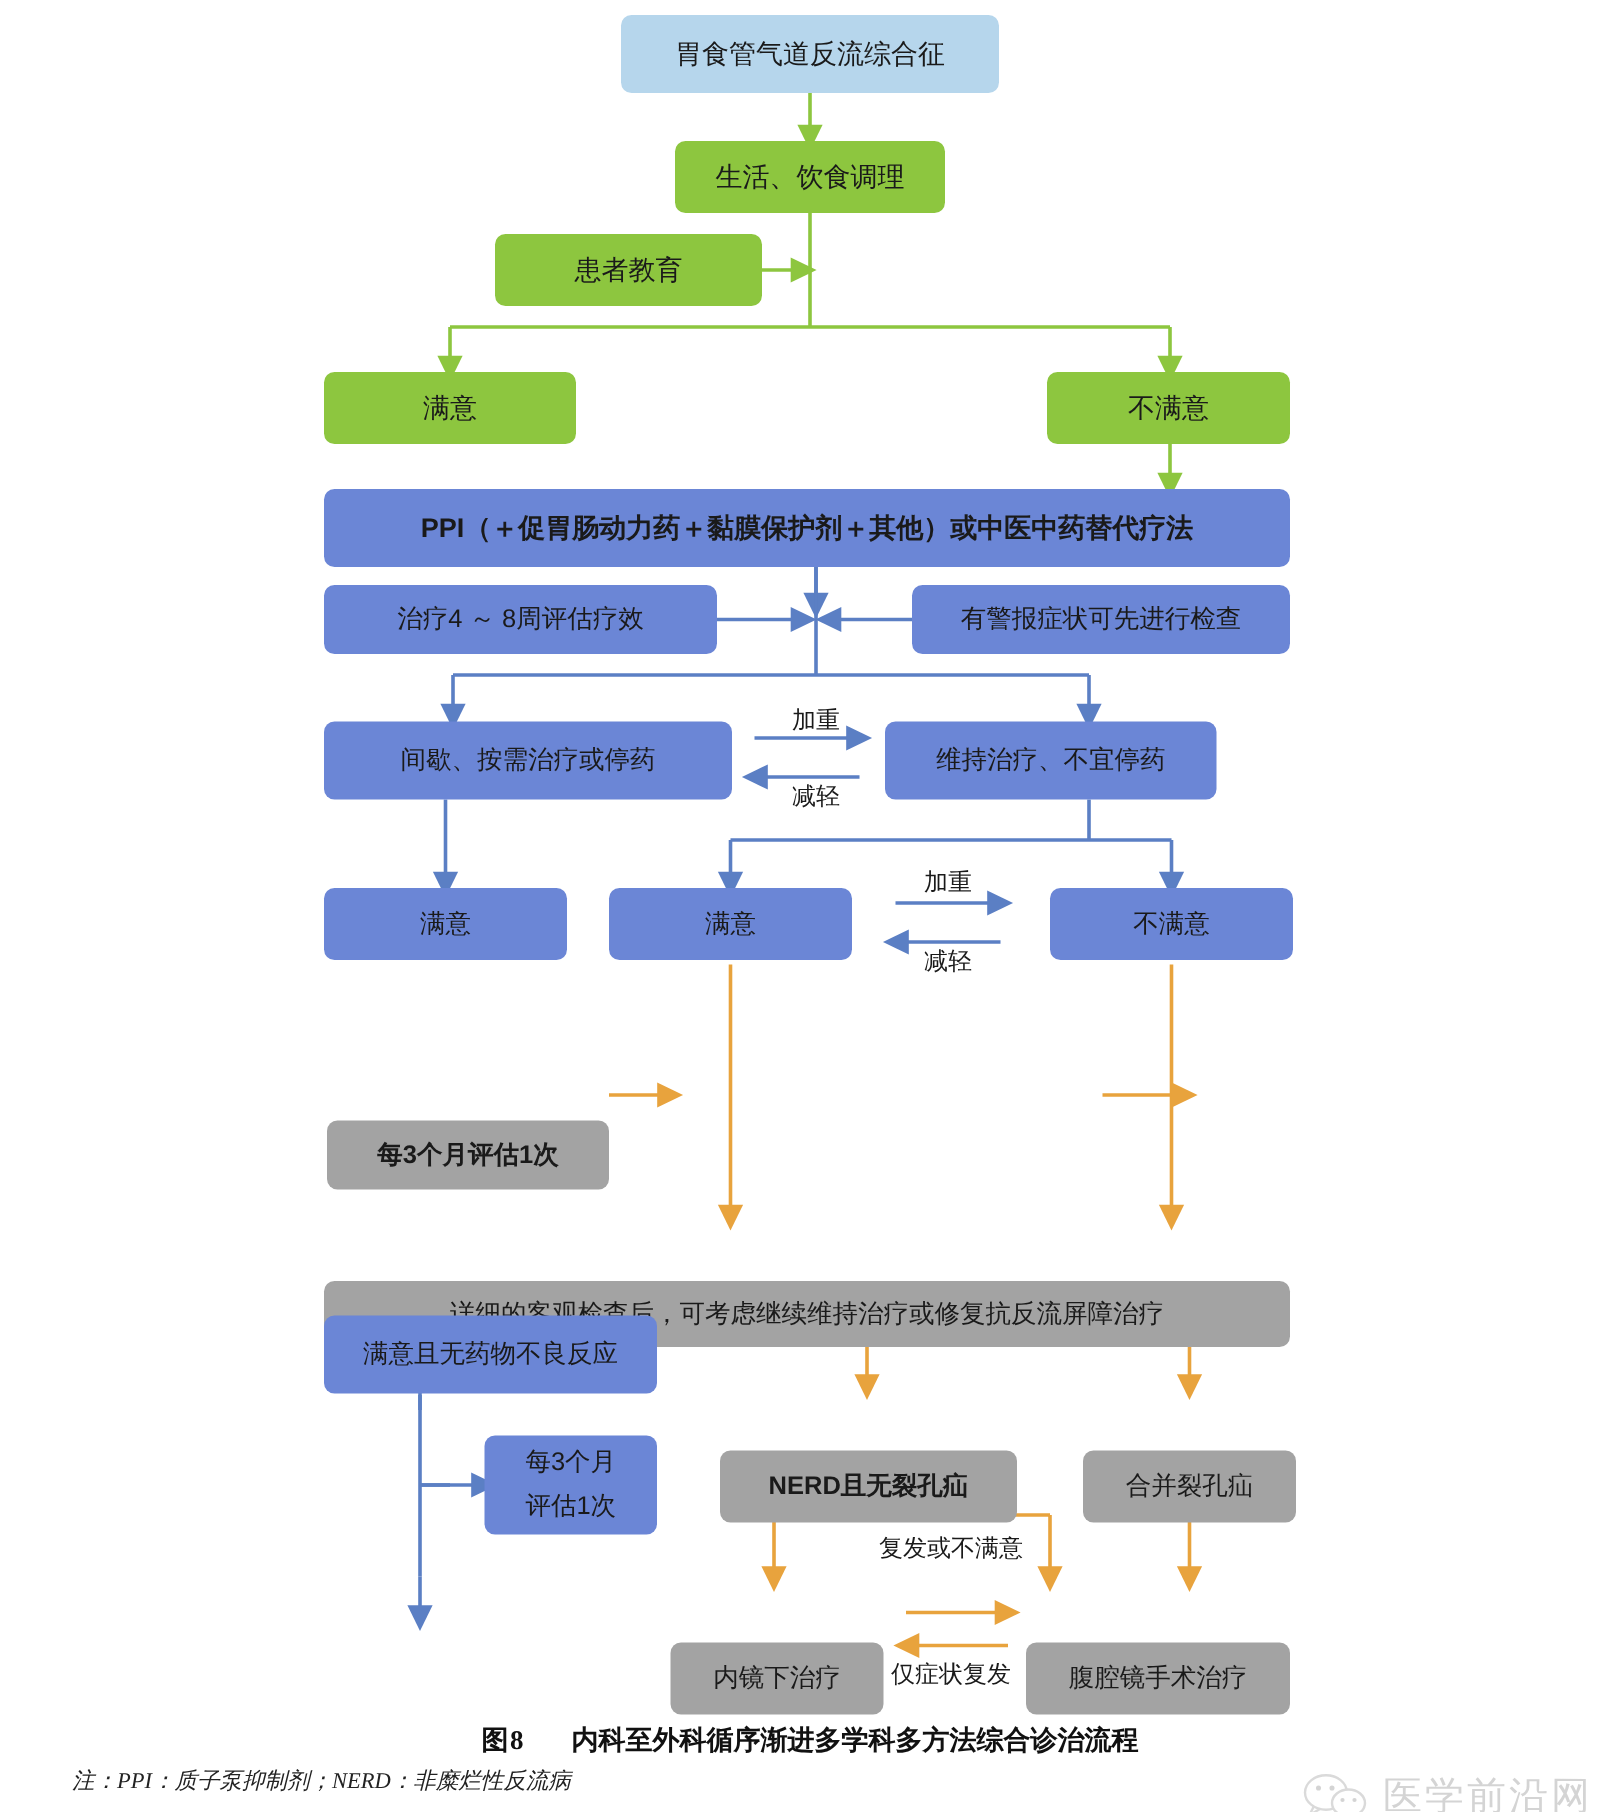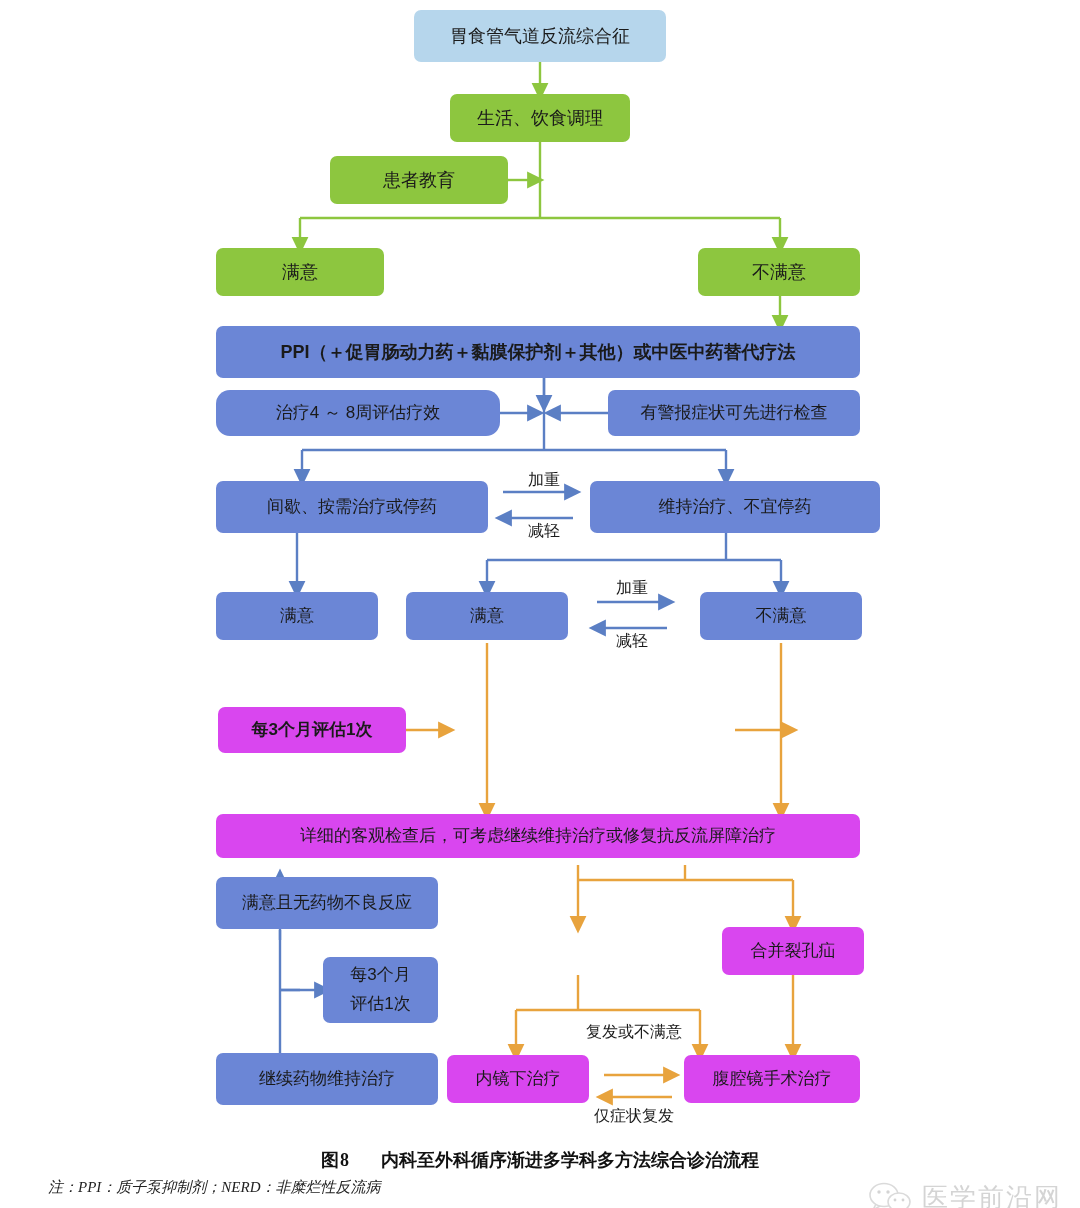--- a/index.html
+++ b/index.html
@@ -13,21 +13,21 @@
   .node{
     position:absolute;box-sizing:border-box;
     display:flex;align-items:center;justify-content:center;
     text-align:center;border-radius:7px;
     color:#1a1a1a;line-height:1.35;
     padding:2px 6px;
   }
   .n-blue-light{background:#b6d6ec;}
   .n-green{background:#8dc63f;}
   .n-blue{background:#6b86d6;}
-  .n-orange{background:#d946ef;}
+  .n-orange{background:#a3a3a3;margin-top:40px;}
   .n-purple{background:#b189cb;}
 
   .t-18{font-size:18px;}
   .t-17{font-size:17px;}
   .bold{font-weight:bold;}
 
   .node .line{display:block;}
   .node .stack{display:flex;flex-direction:column;gap:9px;}
 
   .edge-label{
@@ -153,33 +153,33 @@
   </div>
 
   <div class="node n-green t-18" style="left:698px;top:248px;width:162px;height:48px;">
     <span class="line">不满意</span>
   </div>
 
   <div class="node n-blue t-18 bold" style="left:216px;top:326px;width:644px;height:52px;">
     <span class="line">PPI（＋促胃肠动力药＋黏膜保护剂＋其他）或中医中药替代疗法</span>
   </div>
 
-  <div class="node n-blue t-17" style="left:216px;top:390px;width:284px;height:46px;border-radius:14px;">
+  <div class="node n-blue t-17" style="left:216px;top:390px;width:262px;height:46px;">
     <span class="line">治疗4 ～ 8周评估疗效</span>
   </div>
 
   <div class="node n-blue t-17" style="left:608px;top:390px;width:252px;height:46px;">
     <span class="line">有警报症状可先进行检查</span>
   </div>
 
   <div class="node n-blue t-17" style="left:216px;top:481px;width:272px;height:52px;">
     <span class="line">间歇、按需治疗或停药</span>
   </div>
 
-  <div class="node n-blue t-17" style="left:590px;top:481px;width:290px;height:52px;text-align:center;">
+  <div class="node n-blue t-17" style="left:590px;top:481px;width:221px;height:52px;text-align:center;">
     <span class="line">维持治疗、不宜停药</span>
   </div>
 
   <div class="edge-label" style="left:512px;top:470px;width:64px;">
     <span>加重</span>
   </div>
   <div class="edge-label" style="left:512px;top:521px;width:64px;">
     <span>减轻</span>
   </div>
 
@@ -215,24 +215,24 @@
     <span class="line">满意且无药物不良反应</span>
   </div>
 
   <div class="node n-blue t-17" style="left:323px;top:957px;width:115px;height:66px;">
     <span class="stack" style="gap:6px;">
       <span class="line">每3个月</span>
       <span class="line">评估1次</span>
     </span>
   </div>
 
-  <div class="node n-blue t-17" style="left:216px;top:1053px;width:222px;height:52px;">
-    <span class="line">继续药物维持治疗</span>
-  </div>
-
+
+  <div class="node n-orange t-17 bold" style="left:480px;top:927px;width:198px;height:48px;">
+    <span class="line">NERD且无裂孔疝</span>
+  </div>
 
   <div class="node n-orange t-17" style="left:722px;top:927px;width:142px;height:48px;">
     <span class="line">合并裂孔疝</span>
   </div>
 
   <div class="node n-orange t-17" style="left:447px;top:1055px;width:142px;height:48px;">
     <span class="line">内镜下治疗</span>
   </div>
 
   <div class="node n-orange t-17" style="left:684px;top:1055px;width:176px;height:48px;">

